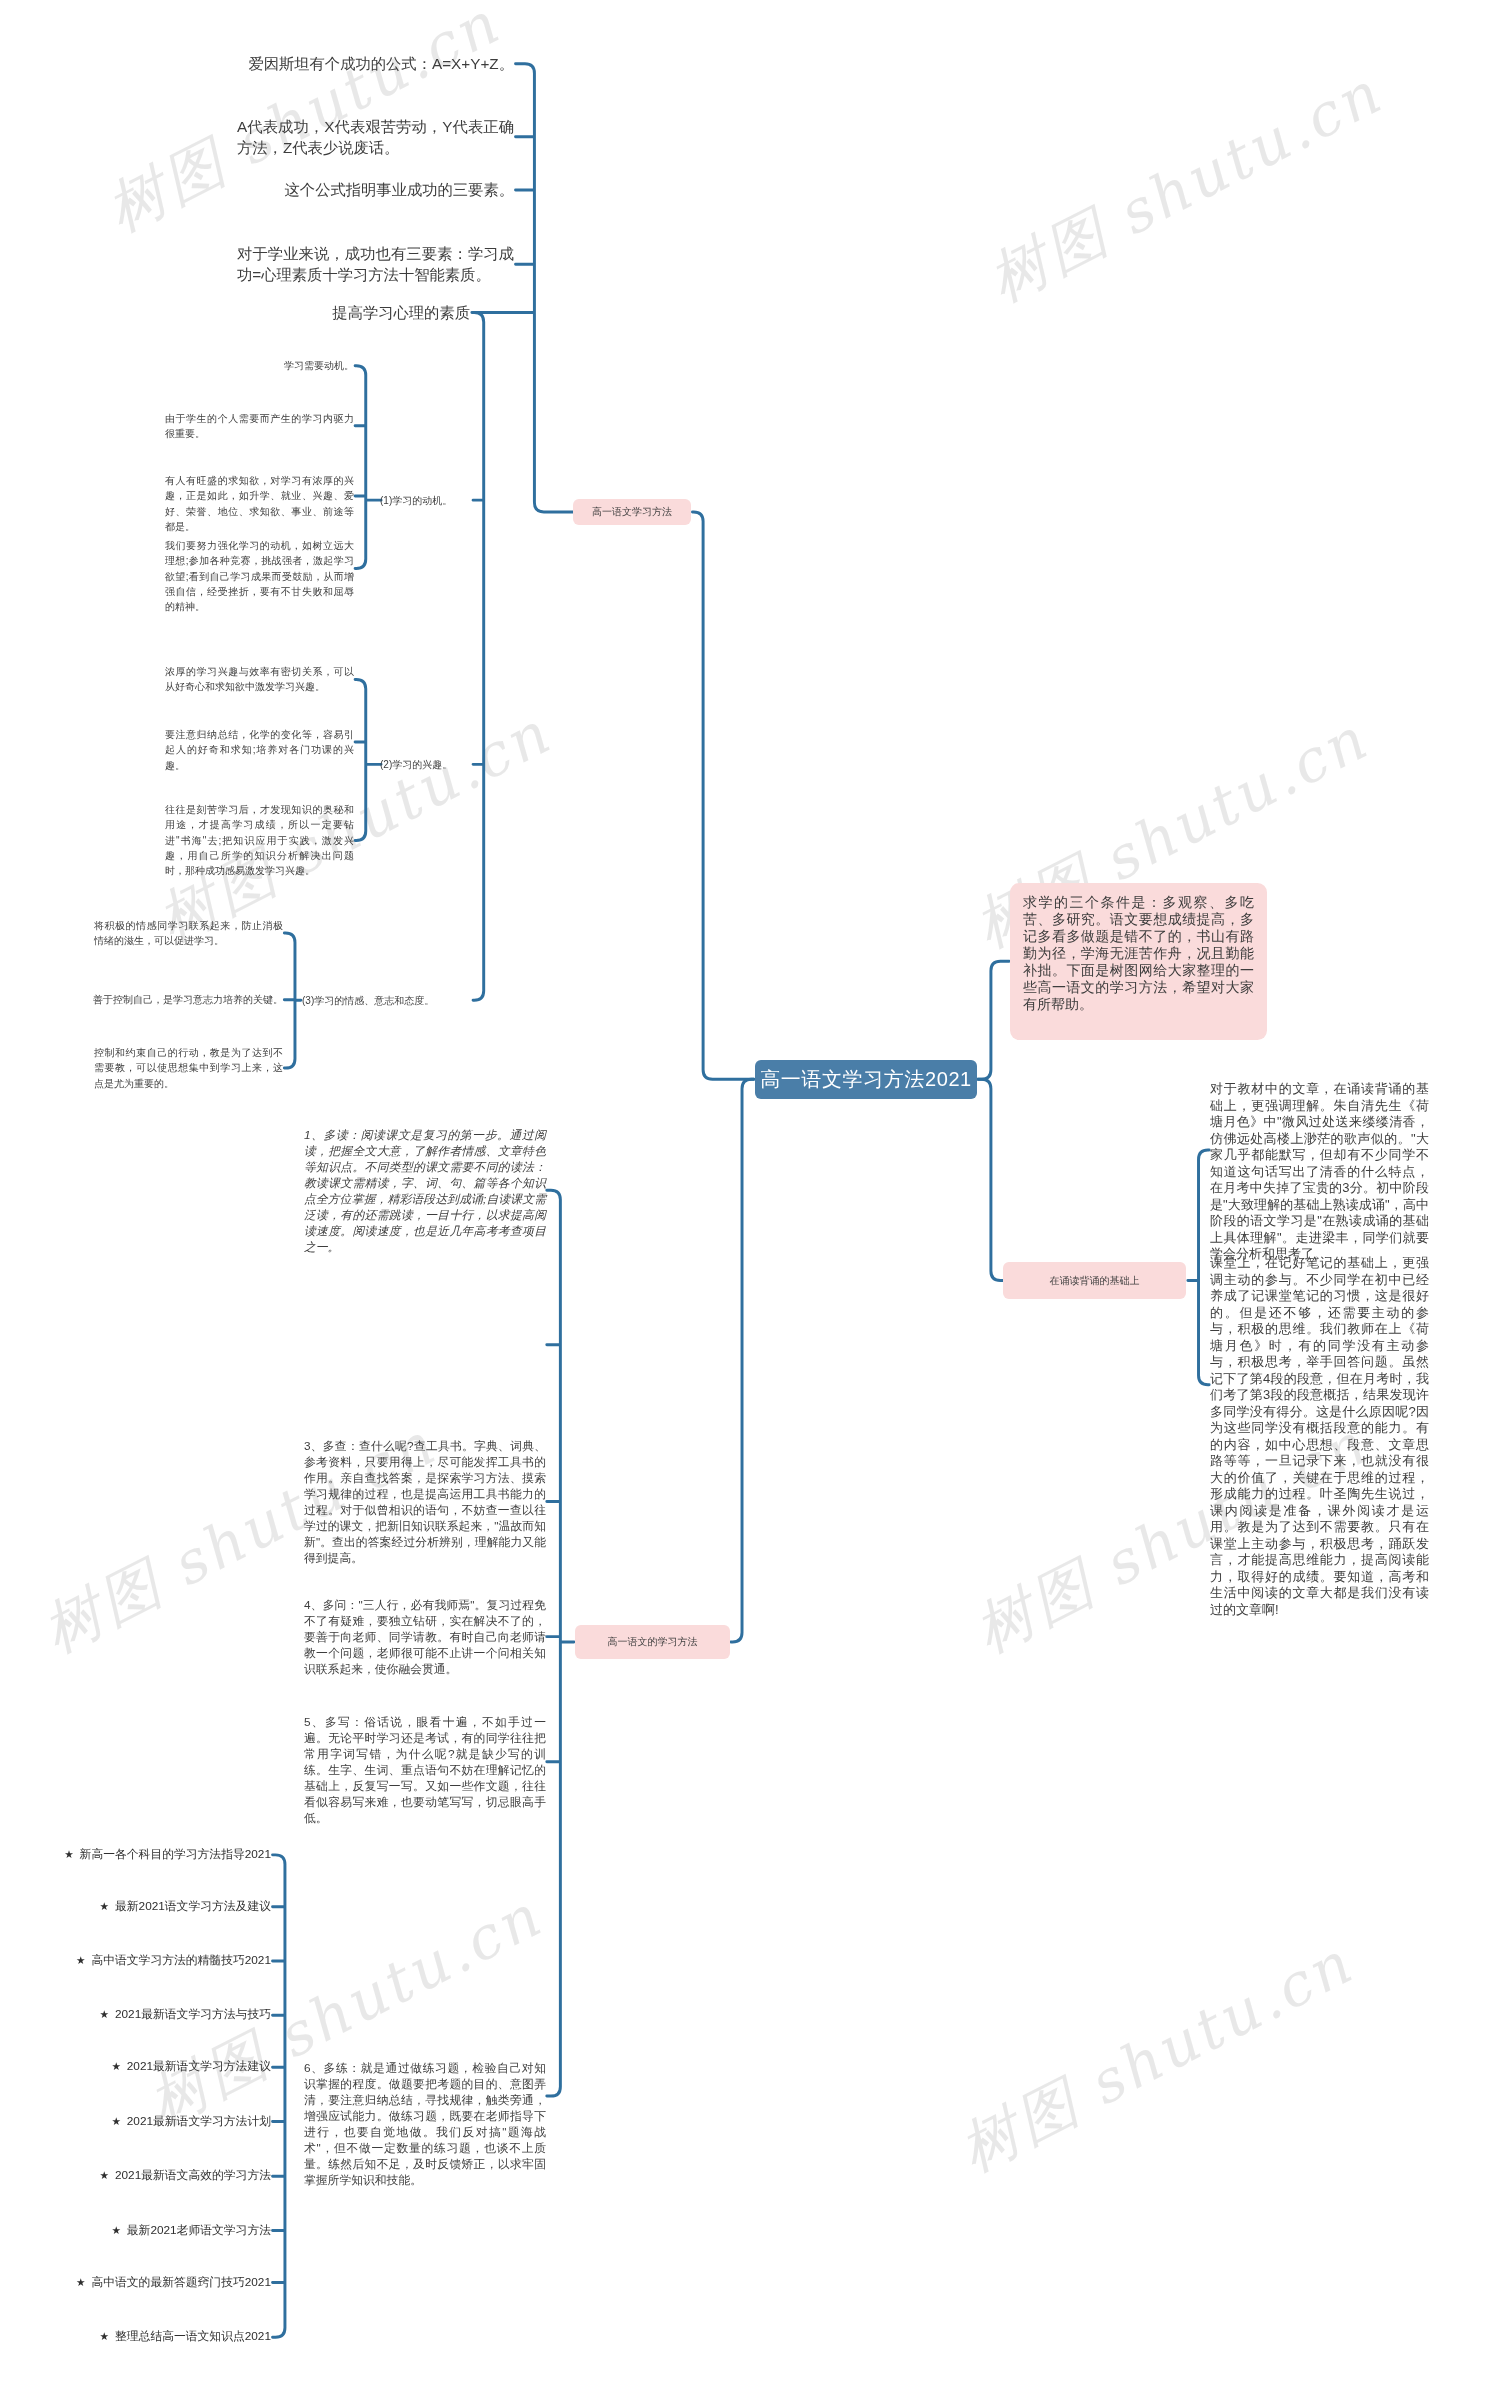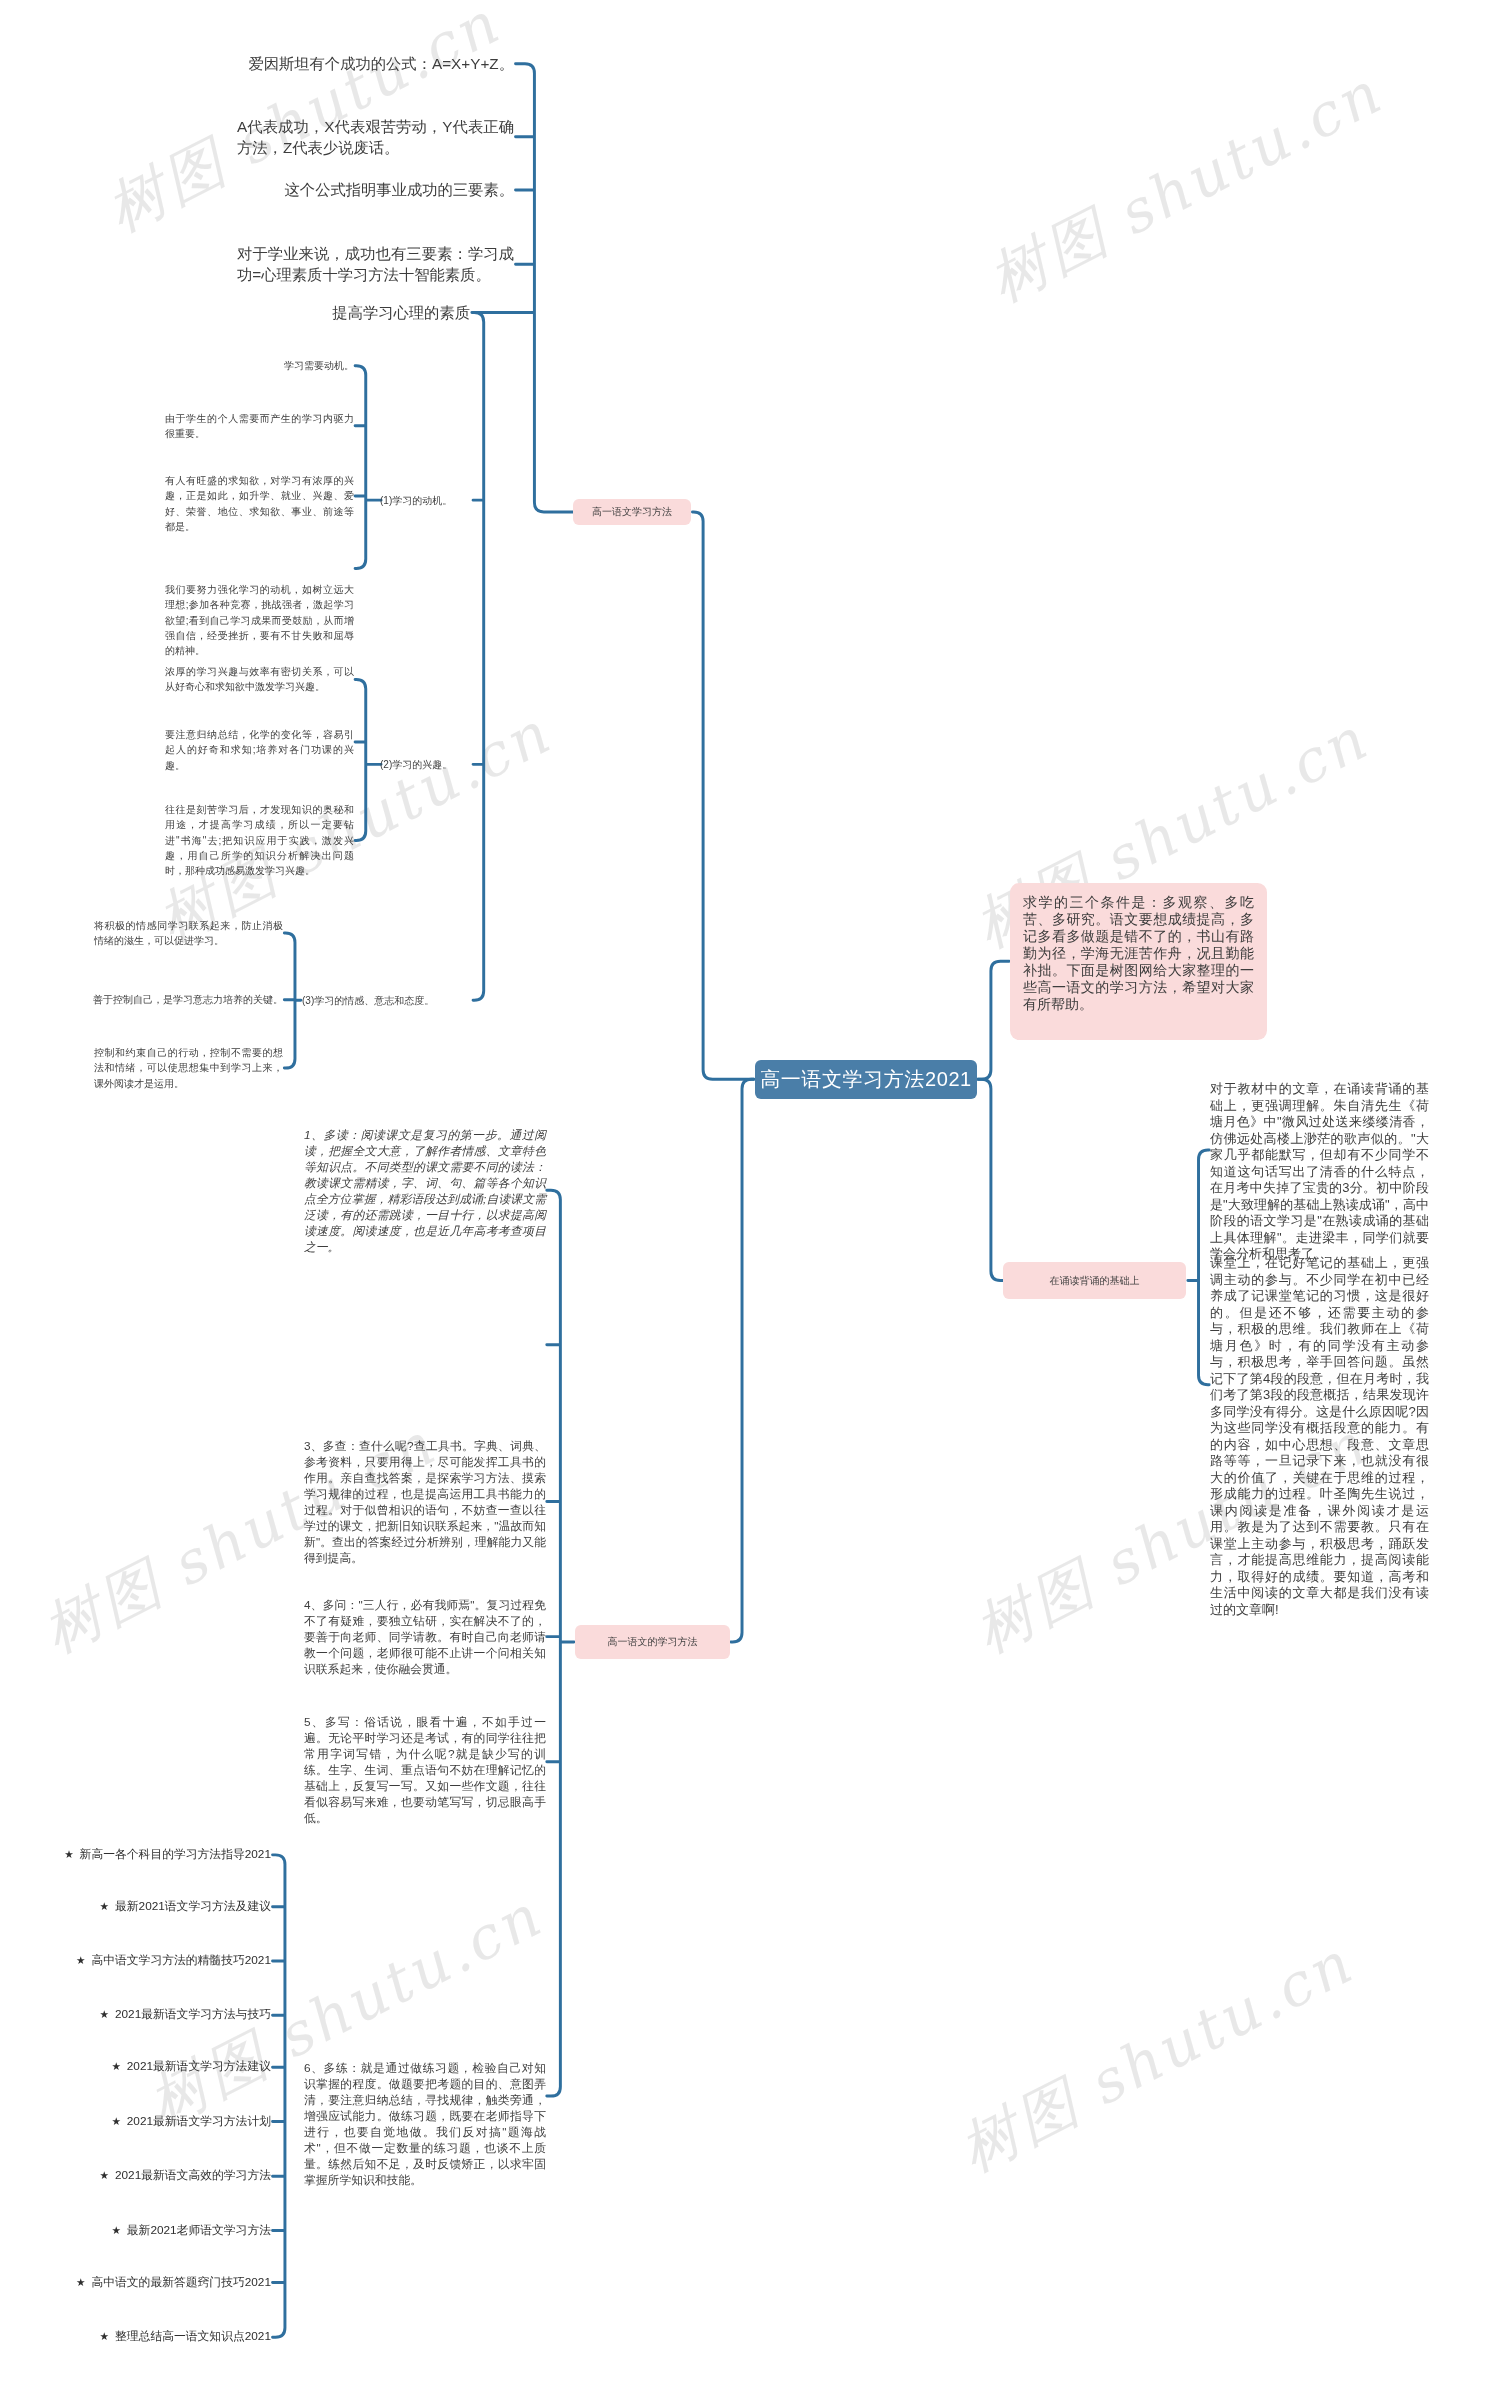--- a/index.html
+++ b/index.html
@@ -41,21 +41,21 @@
   #n-intro{left:1010px;top:883px;width:231px;min-height:136px;}
   #n-t1{left:237px;top:53px;width:277px;}
   #n-t2{left:237px;top:116px;width:277px;}
   #n-t3{left:237px;top:179px;width:277px;}
   #n-t4{left:237px;top:243px;width:277px;}
   #n-t5{left:311px;top:302px;width:159px;}
   #n-c11{left:274px;top:358px;width:80px;}
   #n-c12{left:165px;top:411px;width:189px;}
   #n-c13{left:165px;top:473px;width:189px;}
   #n-n1{left:380px;top:493px;width:92px;}
-  #n-c14{left:165px;top:538px;width:189px;margin-top:44px;}
+  #n-c14{left:165px;top:538px;width:189px;}
   #n-c21{left:165px;top:664px;width:189px;}
   #n-c22{left:165px;top:727px;width:189px;}
   #n-n2{left:380px;top:757px;width:92px;}
   #n-c23{left:165px;top:802px;width:189px;}
   #n-c31{left:94px;top:918px;width:189px;}
   #n-c32{left:77px;top:992px;width:206px;}
   #n-n3{left:302px;top:993px;width:170px;}
   #n-c33{left:94px;top:1045px;width:189px;}
   #n-p1{left:304px;top:1127px;width:242px;font-style:italic;}
   #n-p2{left:304px;top:1289px;width:242px;}
@@ -128,21 +128,21 @@
   <div class="nd f17 jt" id="n-c14">我们要努力强化学习的动机，如树立远大理想;参加各种竞赛，挑战强者，激起学习欲望;看到自己学习成果而受鼓励，从而增强自信，经受挫折，要有不甘失败和屈辱的精神。</div>
 
   <div class="nd f17 jt" id="n-c21">浓厚的学习兴趣与效率有密切关系，可以从好奇心和求知欲中激发学习兴趣。</div>
   <div class="nd f17 jt" id="n-c22">要注意归纳总结，化学的变化等，容易引起人的好奇和求知;培养对各门功课的兴趣。</div>
   <div class="nd f17" id="n-n2">(2)学习的兴趣。</div>
   <div class="nd f17 jt" id="n-c23">往往是刻苦学习后，才发现知识的奥秘和用途，才提高学习成绩，所以一定要钻进"书海"去;把知识应用于实践，激发兴趣，用自己所学的知识分析解决出问题时，那种成功感易激发学习兴趣。</div>
 
   <div class="nd f17 jt" id="n-c31">将积极的情感同学习联系起来，防止消极情绪的滋生，可以促进学习。</div>
   <div class="nd f17 ar" id="n-c32">善于控制自己，是学习意志力培养的关键。</div>
   <div class="nd f17" id="n-n3">(3)学习的情感、意志和态度。</div>
-  <div class="nd f17 jt" id="n-c33">控制和约束自己的行动，控制不需要的想法和情绪，可以使思想集中到学习上来，课外阅读才是运用。</div>
+  <div class="nd f17 jt" id="n-c33">控制和约束自己的行动，教是为了达到不需要教，可以使思想集中到学习上来，这点是尤为重要的。</div>
 
   <div class="nd f20 jt" id="n-p1">1、多读：阅读课文是复习的第一步。通过阅读，把握全文大意，了解作者情感、文章特色等知识点。不同类型的课文需要不同的读法：教读课文需精读，字、词、句、篇等各个知识点全方位掌握，精彩语段达到成诵;自读课文需泛读，有的还需跳读，一目十行，以求提高阅读速度。阅读速度，也是近几年高考考查项目之一。</div>
   <div class="nd f20 jt" id="n-p3">3、多查：查什么呢?查工具书。字典、词典、参考资料，只要用得上，尽可能发挥工具书的作用。亲自查找答案，是探索学习方法、摸索学习规律的过程，也是提高运用工具书能力的过程。对于似曾相识的语句，不妨查一查以往学过的课文，把新旧知识联系起来，"温故而知新"。查出的答案经过分析辨别，理解能力又能得到提高。</div>
   <div class="nd f20 jt" id="n-p4">4、多问："三人行，必有我师焉"。复习过程免不了有疑难，要独立钻研，实在解决不了的，要善于向老师、同学请教。有时自己向老师请教一个问题，老师很可能不止讲一个问相关知识联系起来，使你融会贯通。</div>
   <div class="nd f20 jt" id="n-p5">5、多写：俗话说，眼看十遍，不如手过一遍。无论平时学习还是考试，有的同学往往把常用字词写错，为什么呢?就是缺少写的训练。生字、生词、重点语句不妨在理解记忆的基础上，反复写一写。又如一些作文题，往往看似容易写来难，也要动笔写写，切忌眼高手低。</div>
   <div class="nd f20 jt" id="n-p6">6、多练：就是通过做练习题，检验自己对知识掌握的程度。做题要把考题的目的、意图弄清，要注意归纳总结，寻找规律，触类旁通，增强应试能力。做练习题，既要在老师指导下进行，也要自觉地做。我们反对搞"题海战术"，但不做一定数量的练习题，也谈不上质量。练然后知不足，及时反馈矫正，以求牢固掌握所学知识和技能。</div>
 
   <div class="nd f22 jt" id="n-r1">对于教材中的文章，在诵读背诵的基础上，更强调理解。朱自清先生《荷塘月色》中"微风过处送来缕缕清香，仿佛远处高楼上渺茫的歌声似的。"大家几乎都能默写，但却有不少同学不知道这句话写出了清香的什么特点，在月考中失掉了宝贵的3分。初中阶段是"大致理解的基础上熟读成诵"，高中阶段的语文学习是"在熟读成诵的基础上具体理解"。走进梁丰，同学们就要学会分析和思考了。</div>
   <div class="nd f22 jt" id="n-r2">课堂上，在记好笔记的基础上，更强调主动的参与。不少同学在初中已经养成了记课堂笔记的习惯，这是很好的。但是还不够，还需要主动的参与，积极的思维。我们教师在上《荷塘月色》时，有的同学没有主动参与，积极思考，举手回答问题。虽然记下了第4段的段意，但在月考时，我们考了第3段的段意概括，结果发现许多同学没有得分。这是什么原因呢?因为这些同学没有概括段意的能力。有的内容，如中心思想、段意、文章思路等等，一旦记录下来，也就没有很大的价值了，关键在于思维的过程，形成能力的过程。叶圣陶先生说过，课内阅读是准备，课外阅读才是运用。教是为了达到不需要教。只有在课堂上主动参与，积极思考，踊跃发言，才能提高思维能力，提高阅读能力，取得好的成绩。要知道，高考和生活中阅读的文章大都是我们没有读过的文章啊!</div>
 

